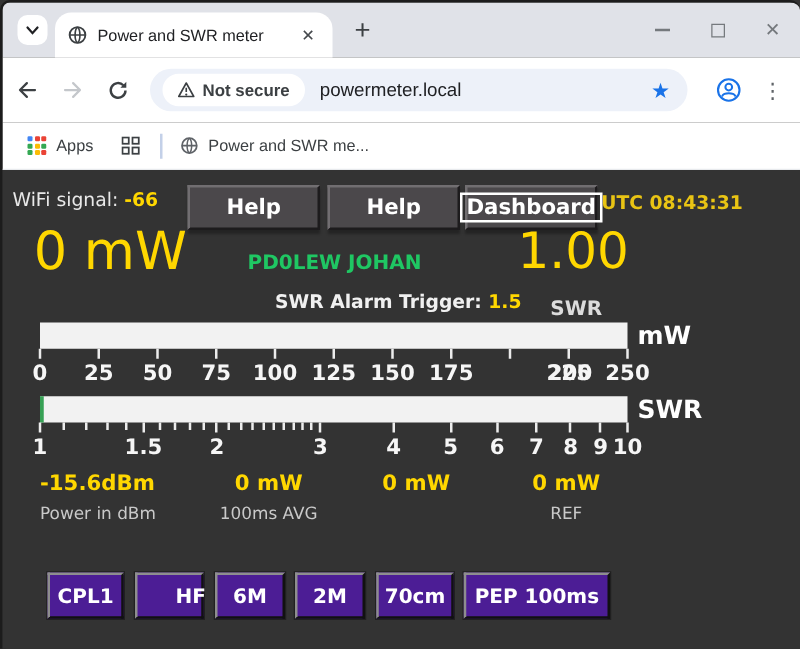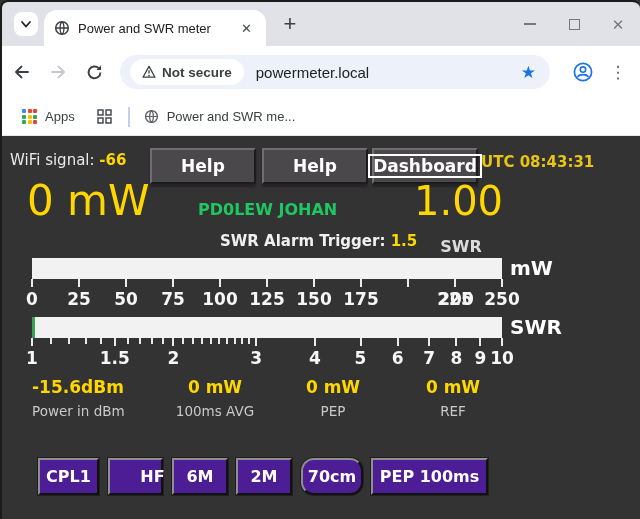--- a/index.html
+++ b/index.html
@@ -78,21 +78,21 @@
   .readout .lbl { margin-top:6px; font-size:13.5px; color:#c9c9c9; }
   #ro-0 { left:30px; text-align:left; } #ro-1 { left:160px; width:106px; }
   #ro-2 { left:281px; width:100px; }   #ro-3 { left:401px; width:100px; }
 
   .band-btn { position:absolute; top:322px; height:37px; background:#4c1d95; color:#fff;
               font-family:"DejaVu Sans", sans-serif; font-size:16px; font-weight:700; cursor:pointer;
               border-style:solid; border-width:2px; border-color:#8e8e8e #111 #111 #8e8e8e;
               box-shadow:0 0 0 1px #202020; display:flex; align-items:center; justify-content:center; }
   #bb-0 { left:36px;  width:61px; }  #bb-1 { left:106px; width:55px;padding-left:34px; }
   #bb-2 { left:170px; width:56px; }  #bb-3 { left:234px; width:56px; }
-  #bb-4 { left:299px; width:62px;border-radius:13px; }  #bb-5 { left:369px; width:117px; }
+  #bb-4 { left:299px; width:62px; }  #bb-5 { left:369px; width:117px; }
 </style>
 </head>
 <body>
 
 <div class="window">
 
   <div class="tabstrip">
     <div class="tab-search">
       <svg width="14" height="14" viewBox="0 0 14 14">
           <polyline points="3,5 7,9.5 11,5" fill="none" stroke="#202124" stroke-width="1.8" stroke-linecap="round"></polyline>
@@ -300,21 +300,20 @@
     <div class="readout" id="ro-0">
       <div class="val">-15.6dBm</div>
       <div class="lbl">Power in dBm</div>
     </div>
     <div class="readout" id="ro-1">
       <div class="val">0 mW</div>
       <div class="lbl">100ms AVG</div>
     </div>
     <div class="readout" id="ro-2">
       <div class="val">0 mW</div>
-      <div class="lbl">PEP</div>
     </div>
     <div class="readout" id="ro-3">
       <div class="val">0 mW</div>
       <div class="lbl">REF</div>
     </div>
 
     <button class="band-btn" id="bb-0">CPL1</button>
     <button class="band-btn" id="bb-1">HF</button>
     <button class="band-btn" id="bb-2">6M</button>
     <button class="band-btn" id="bb-3">2M</button>

